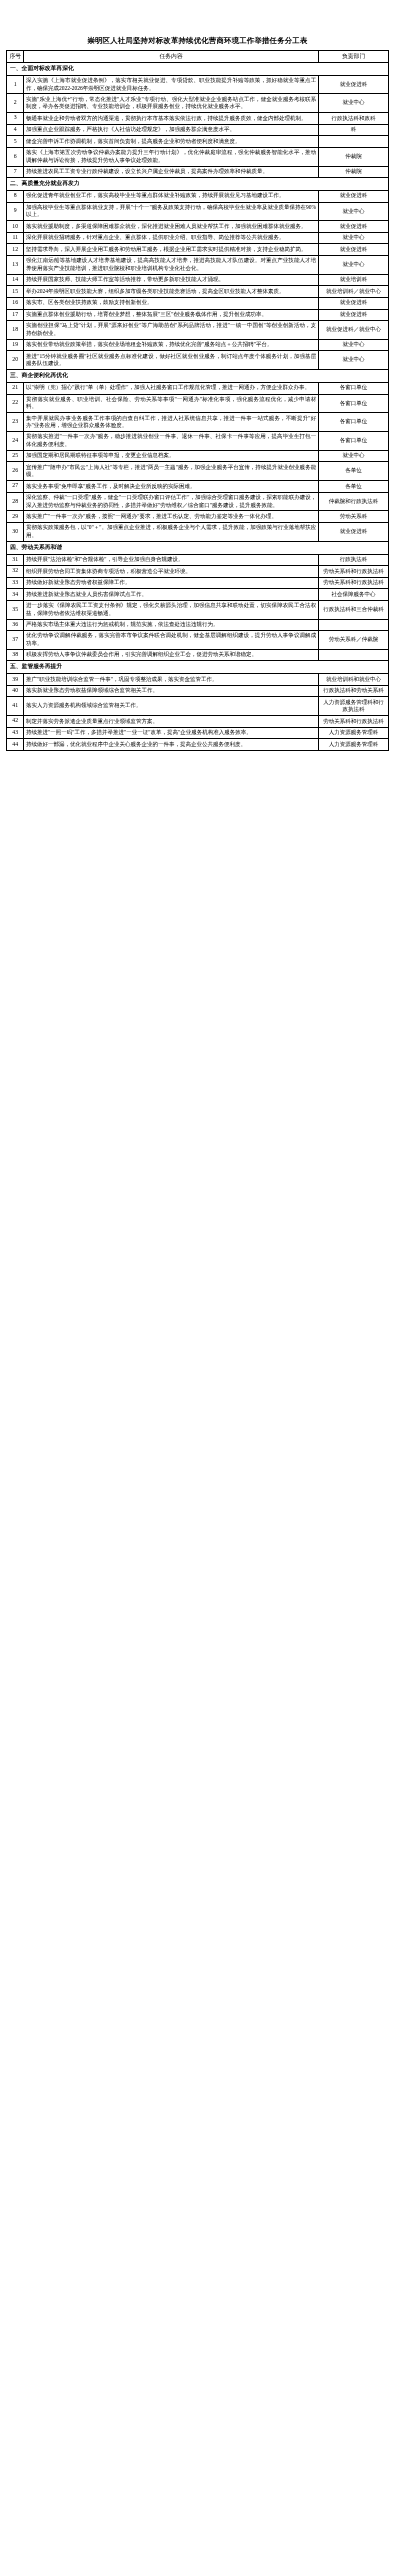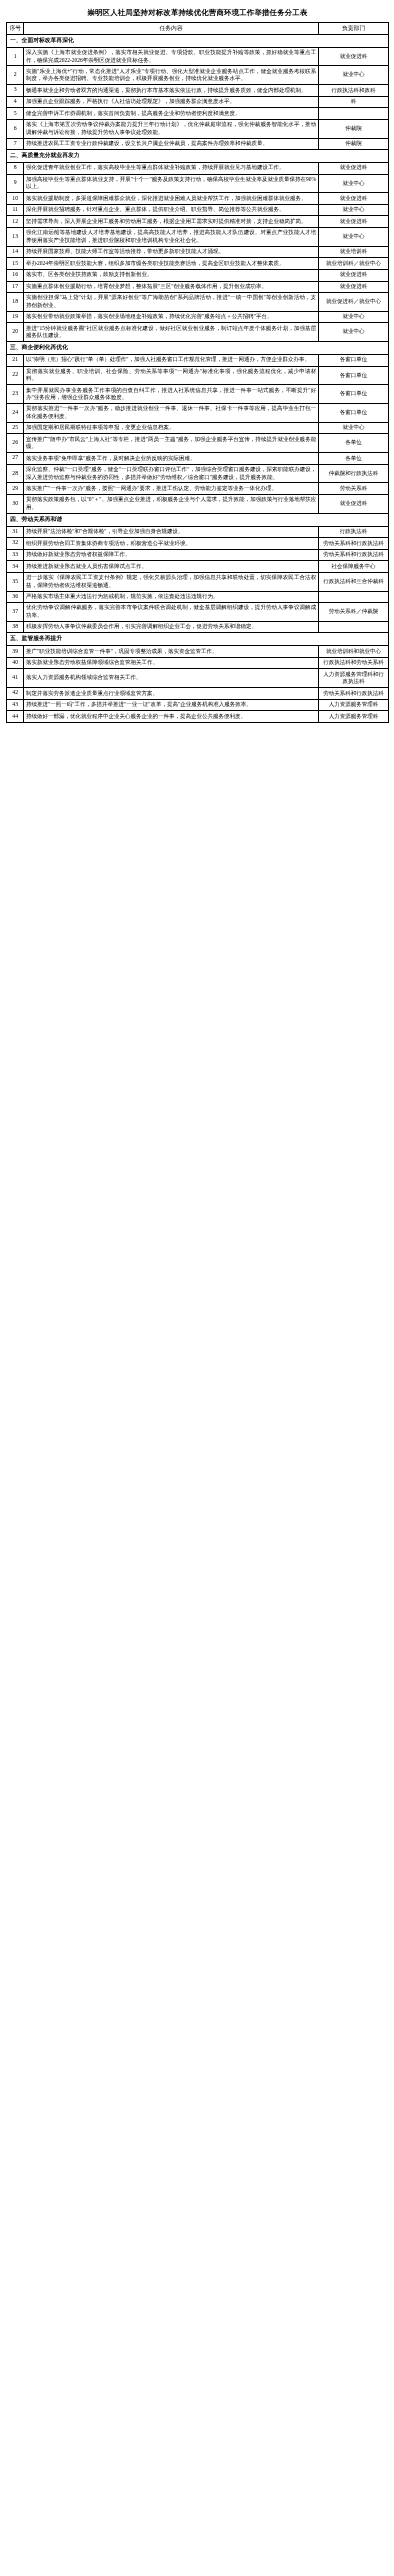--- a/index.html
+++ b/index.html
@@ -2,21 +2,21 @@
 <html style="font-size:10.3px"><head>
 <meta charset="utf-8">
 <style>
   html,body{margin:0;padding:0;background:#ffffff;}
   body{
     width:395px;
     font-family:"Liberation Serif", serif;
     color:#000;
     -webkit-font-smoothing:none;
   }
-  .page{width:395px;padding:5.2px 6.4px 11.6px 6.4px;box-sizing:border-box;}
+  .page{width:395px;padding:5.2px 6.4px 11.6px 6.4px;box-sizing:border-box;margin-top:28px;}
   .doc-title{
     text-align:center;
     font-size:7.4px;
     font-weight:bold;
     letter-spacing:0.2px;
     margin:2.6px 0 4.5px 0;
     font-family:"Liberation Serif", serif;
   }
   table.tbl{
     width:382px;

